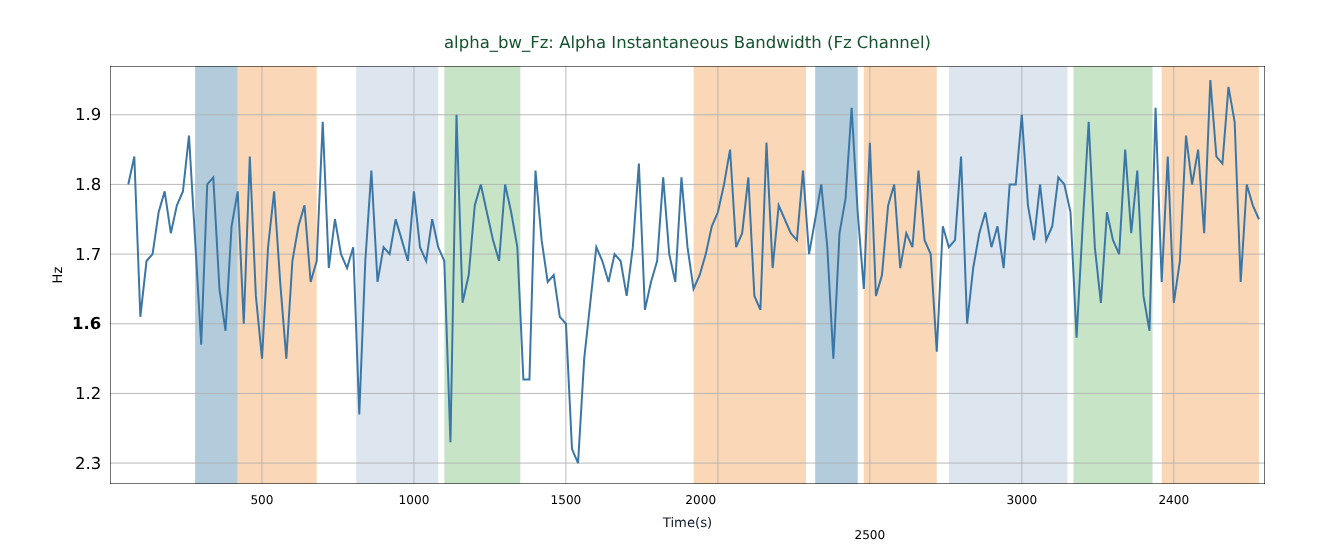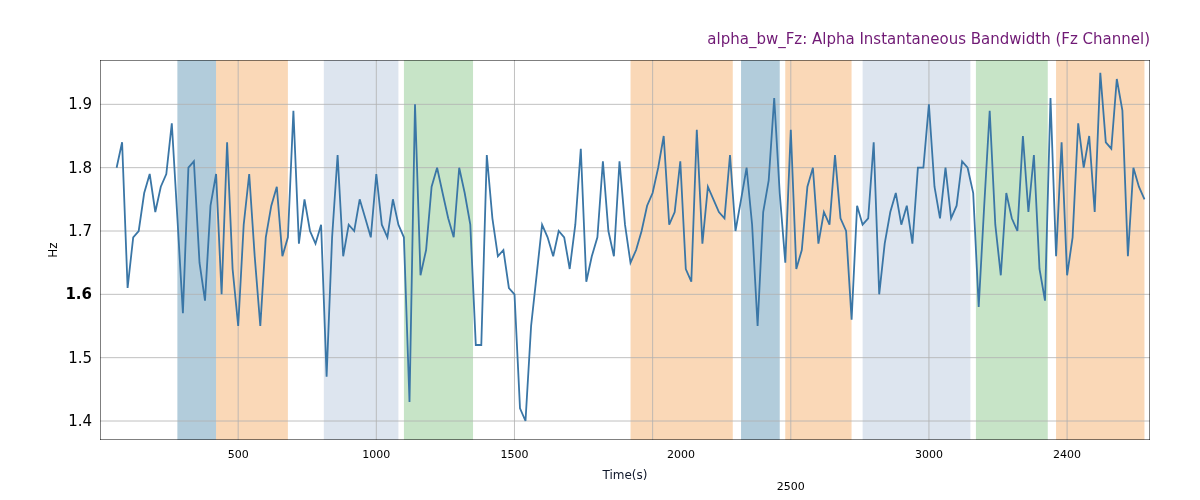--- a/index.html
+++ b/index.html
@@ -16,23 +16,23 @@
     left: 100px;
     top: 60px;
     width: 1050px;
     height: 380px;
   }
   .chart-title {
     position: absolute;
     top: 30px;
     left: 100px;
     width: 1050px;
-    text-align: right;
+    text-align: center;
     font-size: 15px;
-    color: #701a75;
+    color: #14532d;
   }
   .y-label {
     position: absolute;
     left: 45px;
     top: 250px;
     transform: translateY(-50%) rotate(-90deg);
     font-size: 12px;
     color: #000;
   }
   .x-label {
@@ -97,26 +97,26 @@
         <line x1="0" x2="1050" y1="44.33333333333337" y2="44.33333333333337" stroke="#b0b0b0" stroke-width="0.8"></line>
       </g>
     <g id="line-group">
         <path d="M16.6 107.7 L22.1 82.3 L27.6 228.0 L33.2 177.3 L38.7 171.0 L44.2 133.0 L49.7 114.0 L55.3 152.0 L60.8 126.7 L66.3 114.0 L71.8 63.3 L77.4 158.3 L82.9 253.3 L88.4 107.7 L93.9 101.3 L99.5 202.7 L105.0 240.7 L110.5 145.7 L116.1 114.0 L121.6 234.3 L127.1 82.3 L132.6 209.0 L138.2 266.0 L143.7 164.7 L149.2 114.0 L154.7 196.3 L160.3 266.0 L165.8 177.3 L171.3 145.7 L176.8 126.7 L182.4 196.3 L187.9 177.3 L193.4 50.7 L198.9 183.7 L204.5 139.3 L210.0 171.0 L215.5 183.7 L221.1 164.7 L226.6 316.7 L232.1 177.3 L237.6 95.0 L243.2 196.3 L248.7 164.7 L254.2 171.0 L259.7 139.3 L265.3 158.3 L270.8 177.3 L276.3 114.0 L281.8 164.7 L287.4 177.3 L292.9 139.3 L298.4 164.7 L303.9 177.3 L309.5 342.0 L315.0 44.3 L320.5 215.3 L326.1 190.0 L331.6 126.7 L337.1 107.7 L342.6 133.0 L348.2 158.3 L353.7 177.3 L359.2 107.7 L364.7 133.0 L370.3 164.7 L375.8 285.0 L381.3 285.0 L386.8 95.0 L392.4 158.3 L397.9 196.3 L403.4 190.0 L408.9 228.0 L414.5 234.3 L420.0 348.3 L425.5 361.0 L431.1 266.0 L436.6 215.3 L442.1 164.7 L447.6 177.3 L453.2 196.3 L458.7 171.0 L464.2 177.3 L469.7 209.0 L475.3 164.7 L480.8 88.7 L486.3 221.7 L491.8 196.3 L497.4 177.3 L502.9 101.3 L508.4 171.0 L513.9 196.3 L519.5 101.3 L525.0 164.7 L530.5 202.7 L536.1 190.0 L541.6 171.0 L547.1 145.7 L552.6 133.0 L558.2 107.7 L563.7 76.0 L569.2 164.7 L574.7 152.0 L580.3 101.3 L585.8 209.0 L591.3 221.7 L596.8 69.7 L602.4 183.7 L607.9 126.7 L613.4 139.3 L618.9 152.0 L624.5 158.3 L630.0 95.0 L635.5 171.0 L641.1 139.3 L646.6 107.7 L652.1 164.7 L657.6 266.0 L663.2 152.0 L668.7 120.3 L674.2 38.0 L679.7 133.0 L685.3 202.7 L690.8 69.7 L696.3 209.0 L701.8 190.0 L707.4 126.7 L712.9 107.7 L718.4 183.7 L723.9 152.0 L729.5 164.7 L735.0 95.0 L740.5 158.3 L746.1 171.0 L751.6 259.7 L757.1 145.7 L762.6 164.7 L768.2 158.3 L773.7 82.3 L779.2 234.3 L784.7 183.7 L790.3 152.0 L795.8 133.0 L801.3 164.7 L806.8 145.7 L812.4 183.7 L817.9 107.7 L823.4 107.7 L828.9 44.3 L834.5 126.7 L840.0 158.3 L845.5 107.7 L851.1 158.3 L856.6 145.7 L862.1 101.3 L867.6 107.7 L873.2 133.0 L878.7 247.0 L884.2 145.7 L889.7 50.7 L895.3 164.7 L900.8 215.3 L906.3 133.0 L911.8 158.3 L917.4 171.0 L922.9 76.0 L928.4 152.0 L933.9 95.0 L939.5 209.0 L945.0 240.7 L950.5 38.0 L956.1 196.3 L961.6 82.3 L967.1 215.3 L972.6 177.3 L978.2 63.3 L983.7 107.7 L989.2 76.0 L994.7 152.0 L1000.3 12.7 L1005.8 82.3 L1011.3 88.7 L1016.8 19.0 L1022.4 50.7 L1027.9 196.3 L1033.4 107.7 L1038.9 126.7 L1044.5 139.3 " fill="none" stroke="#3a76a6" stroke-width="1.8"></path>
       </g>
     <rect x="0" y="0" width="1050" height="380" fill="none" stroke="#000" stroke-width="1"></rect>
   </svg>
 </div>
 
 <div id="ticks-container">
-    <div class="y-tick" style="top: 421px;">1.4</div>
-    <div class="y-tick" style="top: 357.667px;">1.5</div>
+    <div class="y-tick" style="top: 421px;">2.3</div>
+    <div class="y-tick" style="top: 357.667px;">1.2</div>
     <div class="y-tick" style="top: 294.333px; font-weight: bold;">1.6</div>
     <div class="y-tick" style="top: 231px;">1.7</div>
     <div class="y-tick" style="top: 167.667px;">1.8</div>
     <div class="y-tick" style="top: 104.333px;">1.9</div>
     <div class="x-tick" style="left: 238.158px;">500</div>
     <div class="x-tick" style="left: 376.316px;">1000</div>
     <div class="x-tick" style="left: 514.474px;">1500</div>
-    <div class="x-tick" style="left: 681px;">2000</div>
+    <div class="x-tick" style="left: 637px;">2000</div>
     <div class="x-tick" style="left: 790.789px; margin-top: 32px;">2500</div>
     <div class="x-tick" style="left: 928.947px;">3000</div>
     <div class="x-tick" style="left: 1067.11px;">2400</div>
   </div>
 
 </body></html>

